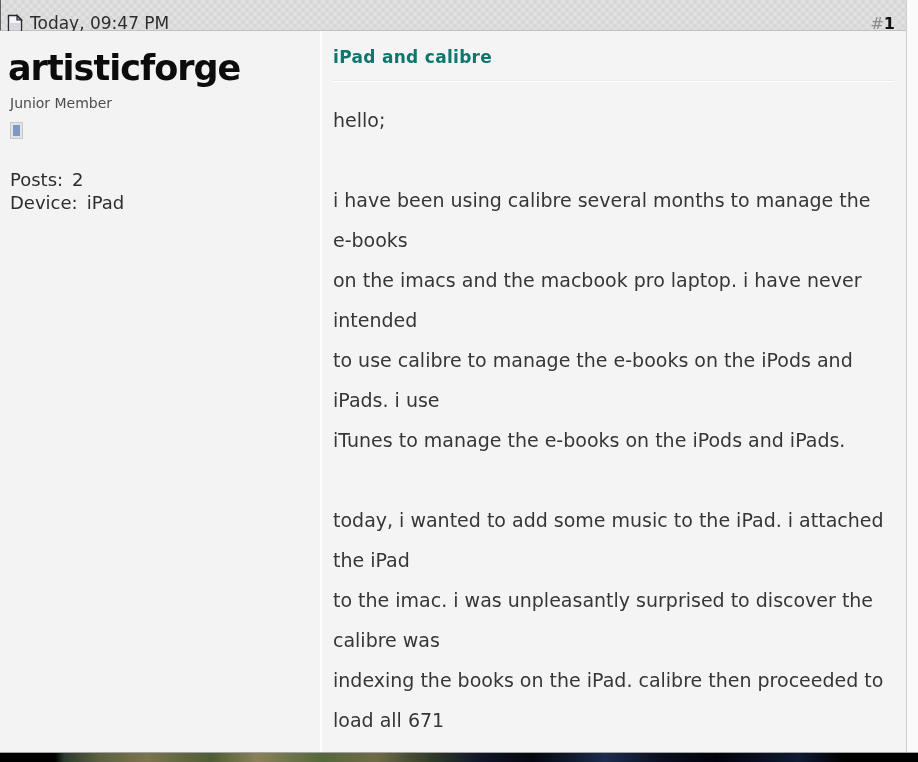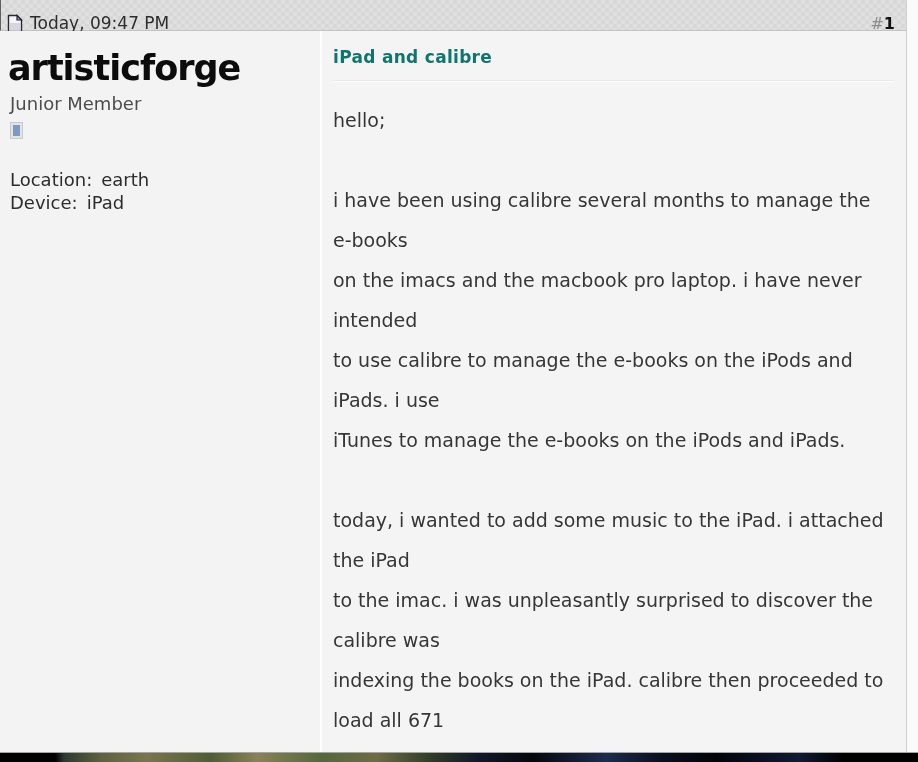--- a/index.html
+++ b/index.html
@@ -38,21 +38,21 @@
   
   .sidebar {
     position:absolute; left:0; top:31px; width:322px; height:722px;
     background:#f3f3f3; border-right:2px solid #fdfdfd;
     padding:16px 10px 0 8px; overflow:hidden;
   }
   .username {
     font-size:35px; line-height:42px; color:#0c0c0c;
     letter-spacing:-1px; font-weight:bold;
   }
-  .usertitle { font-size:18px; line-height:23px; color:#4d4d4d; margin-top:3px; margin-left:2px; }
+  .usertitle { font-size:14px; line-height:23px; color:#4d4d4d; margin-top:3px; margin-left:2px; }
   .status-icon {
     width:11px; height:15px; margin:8px 0 0 3px;
     background:#7d99c5; border:2px solid #e3e3e3;
     box-shadow:0 0 0 1px #c9c9c9;
   }
   .stats { margin-top:30px; margin-left:2px; font-size:18px; line-height:23px; color:#2d2d2d; }
   .stat-row { display:flex; }
   .stat-label { white-space:pre; }
   .stat-value { margin-left:9px; white-space:pre; }
   
@@ -94,22 +94,22 @@
   </div>
 
   <div class="right-strip"></div>
 
   <div class="sidebar">
     <div class="username">artisticforge</div>
     <div class="usertitle">Junior Member</div>
     <div class="status-icon"></div>
     <div class="stats">
       <div class="stat-row">
-        <span class="stat-label">Location:</span>
-        <span class="stat-value">earth</span>
+        <span class="stat-label">Posts:</span>
+        <span class="stat-value">2</span>
       </div>
       <div class="stat-row">
         <span class="stat-label">Device:</span>
         <span class="stat-value">iPad</span>
       </div>
     </div>
   </div>
 
   <div class="content">
     <div class="post-title">iPad and calibre</div>

